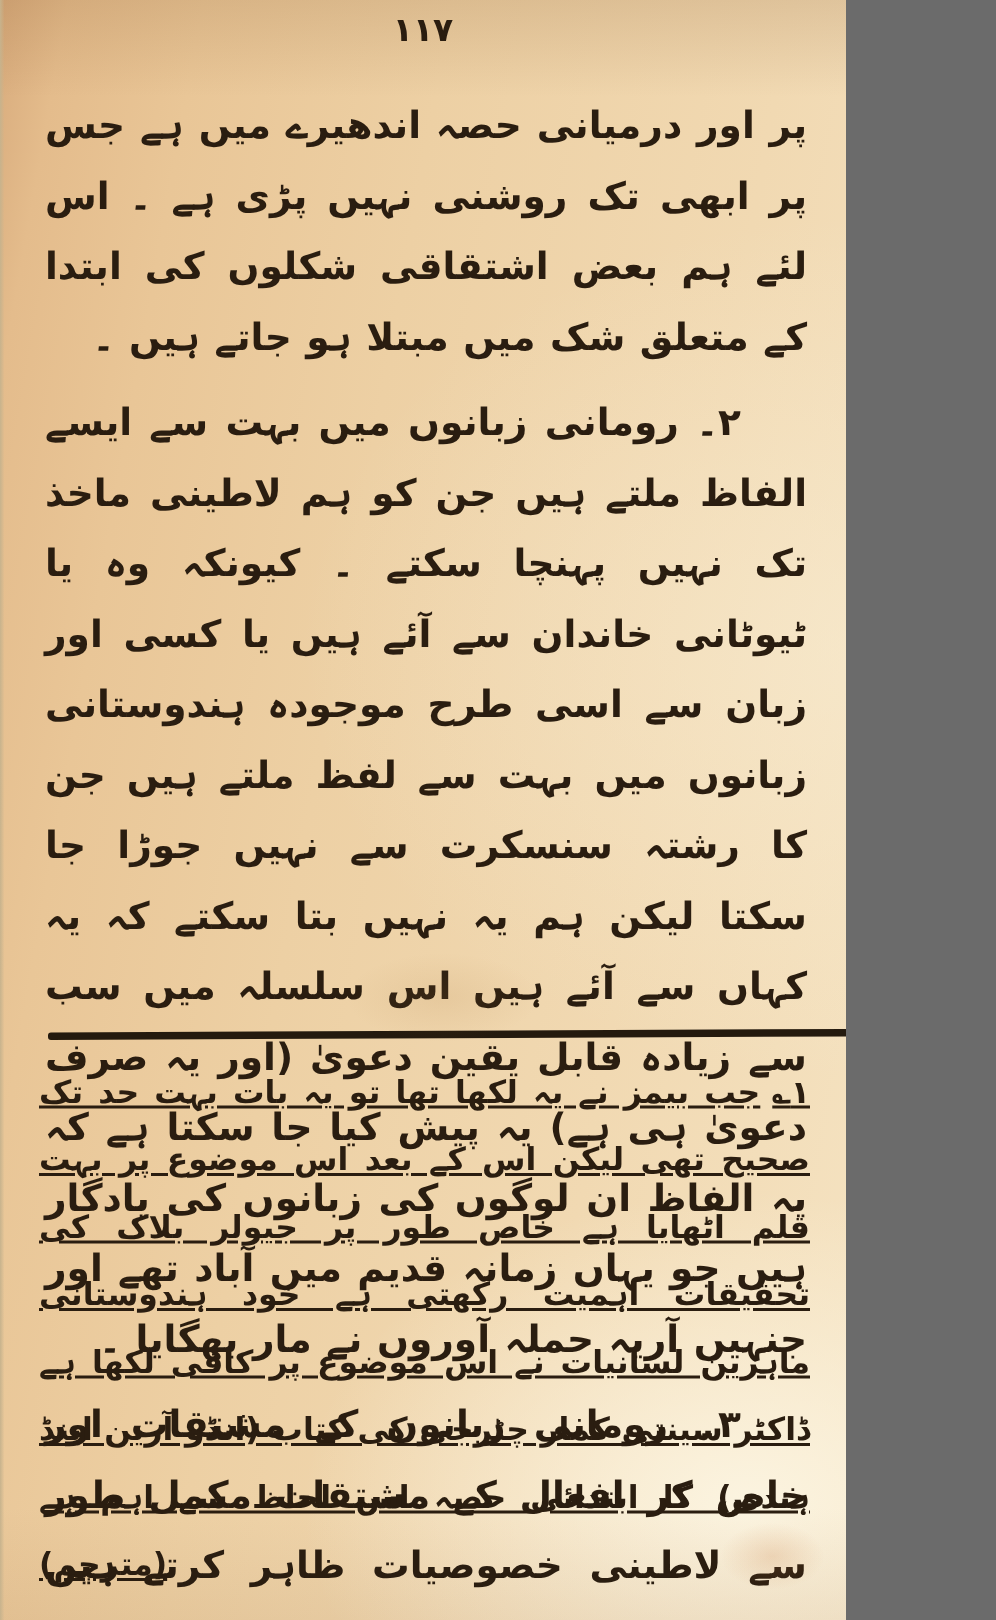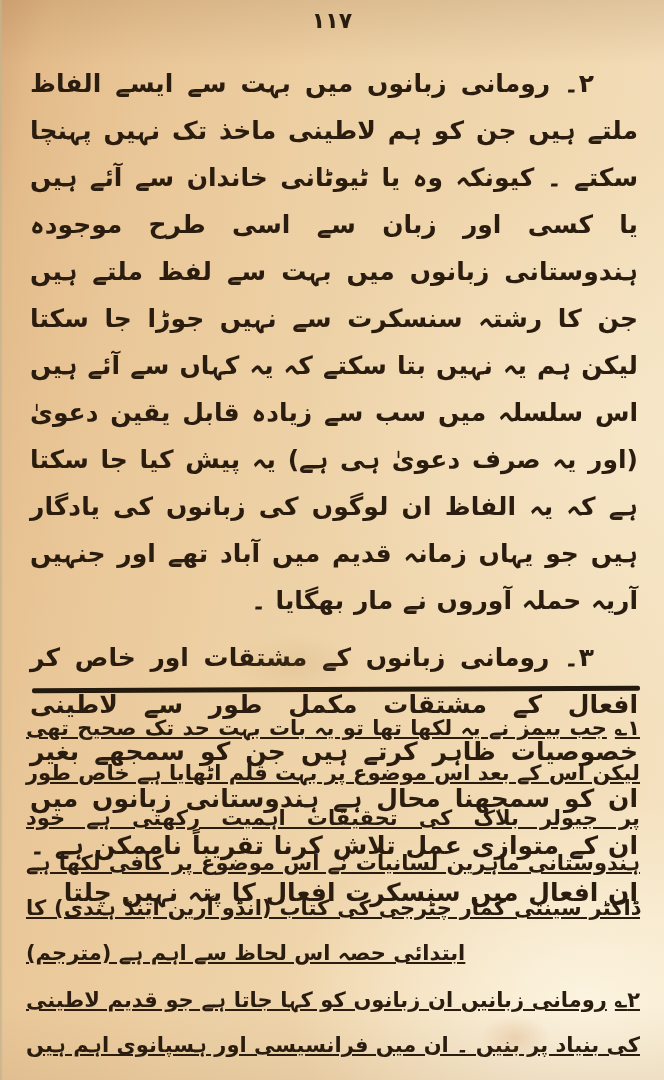--- a/index.html
+++ b/index.html
@@ -1,18 +1,18 @@
 <!DOCTYPE html>
 <html lang="ur"><head>
 <meta charset="utf-8">
 <style>
   html,body{margin:0;padding:0;background:#6b6b6b;}
   .page{
     position:relative;
-    width:664px;height:1080px;overflow:hidden;
+    width:564px;height:1080px;overflow:hidden;
     font-family:"DejaVu Sans", sans-serif;
     color:#2a1d10;
     background:
       radial-gradient(ellipse 420px 300px at 88% 93%, rgba(252,245,226,.95), rgba(252,245,226,0) 70%),
       radial-gradient(ellipse 520px 400px at 102% 40%, rgba(249,238,213,.55), rgba(249,238,213,0) 72%),
       linear-gradient(100deg,#d8ab7c 0%,#e4bc8c 6%,#e9c697 18%,#edd0a4 40%,#f1d9b2 70%,#f5e3c2 100%);
   }
   .page::before{
     content:"";position:absolute;inset:0;pointer-events:none;
     background:linear-gradient(180deg, rgba(150,105,60,.20), rgba(150,105,60,0) 6%,
@@ -53,20 +53,21 @@
     background:radial-gradient(ellipse, rgba(168,118,58,.12), transparent 70%);}
 </style>
 </head>
 <body>
 
 <div class="page">
 
   <div class="pagenum">۱۱۷</div>
 
   <div class="main">
+    <p>پر اور درمیانی حصہ اندھیرے میں ہے جس پر ابھی تک روشنی نہیں پڑی ہے ۔ اس لئے ہم بعض اشتقاقی شکلوں کی ابتدا کے متعلق شک میں مبتلا ہو جاتے ہیں ۔</p>
     <p class="indent">۲۔ رومانی زبانوں میں بہت سے ایسے الفاظ ملتے ہیں جن کو ہم لاطینی ماخذ تک نہیں پہنچا سکتے ۔ کیونکہ وہ یا ٹیوٹانی خاندان سے آئے ہیں یا کسی اور زبان سے اسی طرح موجودہ ہندوستانی زبانوں میں بہت سے لفظ ملتے ہیں جن کا رشتہ سنسکرت سے نہیں جوڑا جا سکتا لیکن ہم یہ نہیں بتا سکتے کہ یہ کہاں سے آئے ہیں اس سلسلہ میں سب سے زیادہ قابل یقین دعویٰ (اور یہ صرف دعویٰ ہی ہے) یہ پیش کیا جا سکتا ہے کہ یہ الفاظ ان لوگوں کی زبانوں کی یادگار ہیں جو یہاں زمانہ قدیم میں آباد تھے اور جنہیں آریہ حملہ آوروں نے مار بھگایا ۔</p>
     <p class="indent">۳۔ رومانی زبانوں کے مشتقات اور خاص کر افعال کے مشتقات مکمل طور سے لاطینی خصوصیات ظاہر کرتے ہیں جن کو سمجھے بغیر ان کو سمجھنا محال ہے ہندوستانی زبانوں میں ان کے متوازی عمل تلاش کرنا تقریباً ناممکن ہے ۔ ان افعال میں سنسکرت افعال کا پتہ نہیں چلتا</p>
   </div>
 
   <div class="rule"></div>
 
   <div class="footnotes">
     <p class="fn-1">
       <span class="fn-marker">۱؎</span><span>جب بیمز نے یہ لکھا تھا تو یہ بات بہت حد تک صحیح تھی لیکن اس کے بعد اس موضوع پر بہت قلم اٹھایا ہے خاص طور پر جیولر بلاک کی تحقیقات اہمیت رکھتی ہے خود ہندوستانی ماہرین لسانیات نے اس موضوع پر کافی لکھا ہے ڈاکٹر سینتی کمار چٹرجی کی کتاب (انڈو آرین اینڈ ہندی) کا ابتدائی حصہ اس لحاظ سے اہم ہے (مترجم)</span>
     </p>

